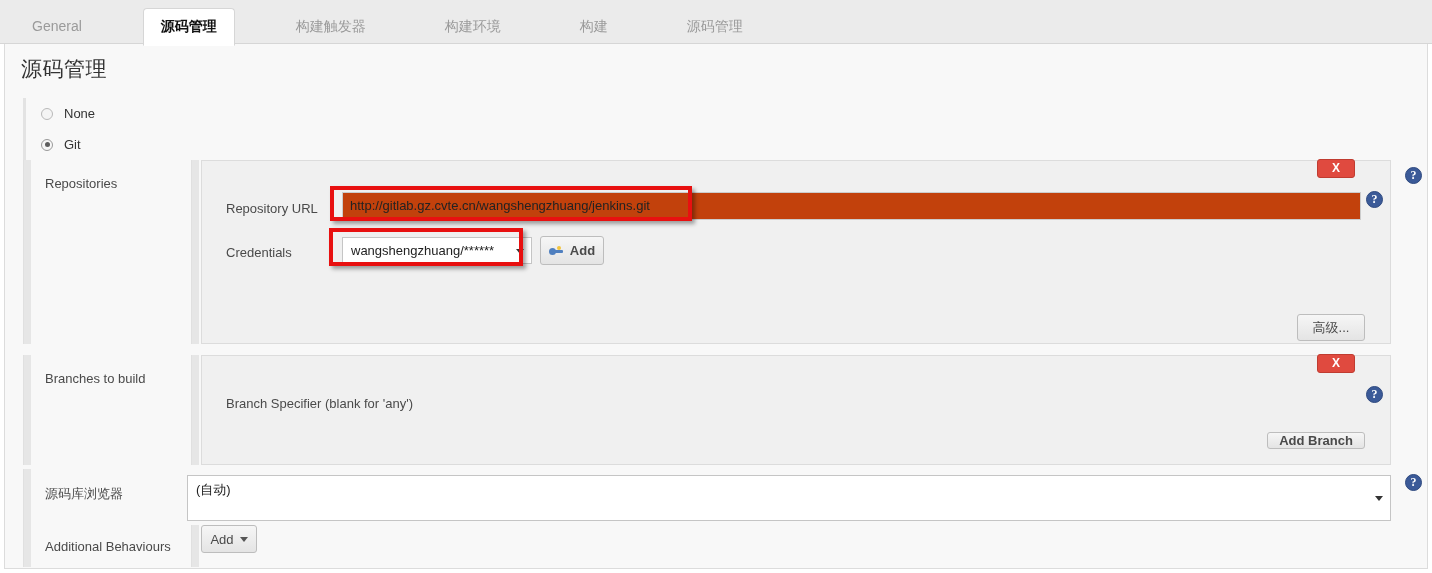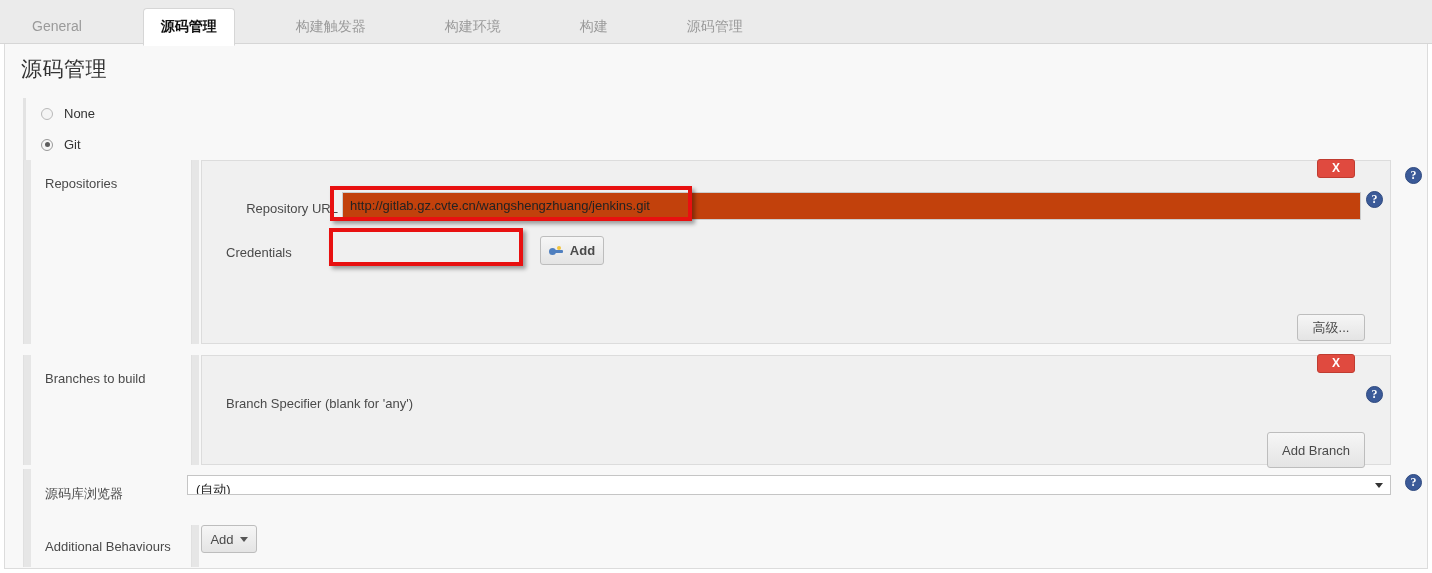--- a/index.html
+++ b/index.html
@@ -164,21 +164,20 @@
     text-align: center;
     line-height: 17px;
     box-sizing: border-box;
     cursor: pointer;
   }
 
   .field-label {
     position: absolute;
     font-size: 13px;
     color: #4a4a4a;
-    text-align: right;
     white-space: nowrap;
   }
 
   .txt {
     position: absolute;
     background: #c2410c;
     border: 1px solid #cccccc;
     box-sizing: border-box;
     font-family: "Liberation Sans", "DejaVu Sans", sans-serif;
     font-size: 13px;
@@ -332,20 +331,24 @@
     <div class="left-rule" style="left:186px; top:116px; height:184px;"></div>
 
     <div class="panel" style="left:196px; top:116px; width:1190px; height:184px;">
 
       <div class="del-x" style="left:1115px; top:-2px;">X</div>
 
       <div class="field-label" style="left:24px; top:40px; width:112px;">Repository URL</div>
       <div class="txt" style="left:140px; top:31px; width:1019px;">http://gitlab.gz.cvte.cn/wangshengzhuang/jenkins.git</div>
 
       <div class="field-label" style="left:24px; top:84px; width:112px; text-align:left;">Credentials</div>
+      <div class="sel" style="left:140px; top:76px; width:190px;">
+        <span>wangshengzhuang/******</span>
+        <span class="arrow"></span>
+      </div>
 
       <div class="btn" style="left:338px; top:75px; width:64px; height:29px;">
         <span class="key-icon">
           <span class="head"></span>
             <span class="bar"></span>
             <span class="dot"></span>
         </span>
         <span>Add</span>
       </div>
 
@@ -361,29 +364,29 @@
     <div class="cfg-label" style="position:absolute; left:18px; top:323px;">Branches to build</div>
 
     <div class="left-rule" style="left:186px; top:311px; height:110px;"></div>
 
     <div class="panel" style="left:196px; top:311px; width:1190px; height:110px;">
 
       <div class="del-x" style="left:1115px; top:-2px;">X</div>
 
       <div class="field-label" style="left:24px; top:40px; width:184px;">Branch Specifier (blank for 'any')</div>
 
-      <div class="btn plain" style="left:1065px; top:76px; width:98px; height:36px;">Add Branch</div>
+      <div class="btn plain" style="left:1065px; top:76px; width:98px; height:17px;font-weight:bold;">Add Branch</div>
     </div>
 
     <div class="help-icon" style="left:1361px; top:342px;">?</div>
 
     <div class="left-rule" style="left:18px; top:425px; height:56px;"></div>
     <div class="cfg-label" style="position:absolute; left:18px; top:437px;">源码库浏览器</div>
 
-    <div class="sel" style="left:182px; top:431px; width:1204px; height:20px; line-height:28px;">
+    <div class="sel" style="left:182px; top:431px; width:1204px; height:46px; line-height:28px;">
       <span>(自动)</span>
       <span class="arrow"></span>
     </div>
 
     <div class="help-icon" style="left:1400px; top:430px;">?</div>
 
     <div class="left-rule" style="left:18px; top:481px; height:42px;"></div>
     <div class="cfg-label" style="position:absolute; left:18px; top:491px;">Additional Behaviours</div>
 
     <div class="left-rule" style="left:186px; top:481px; height:42px;"></div>

